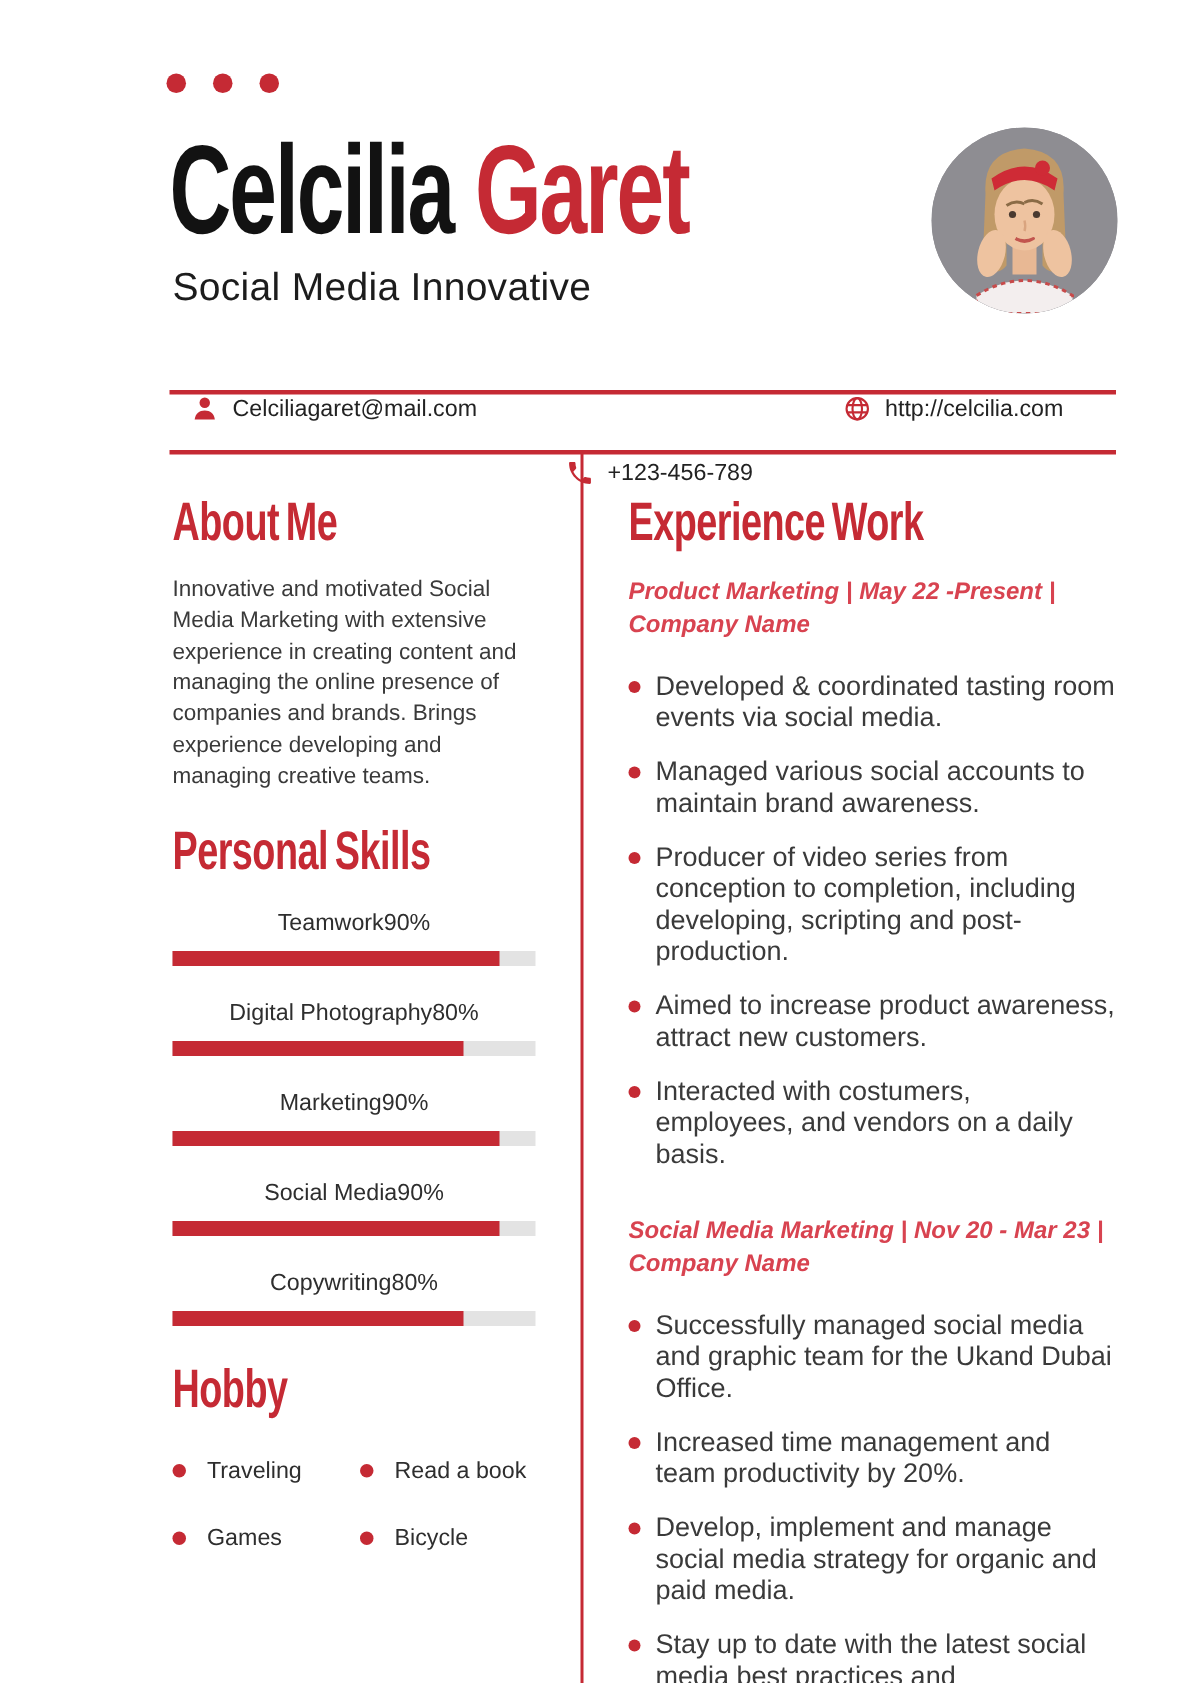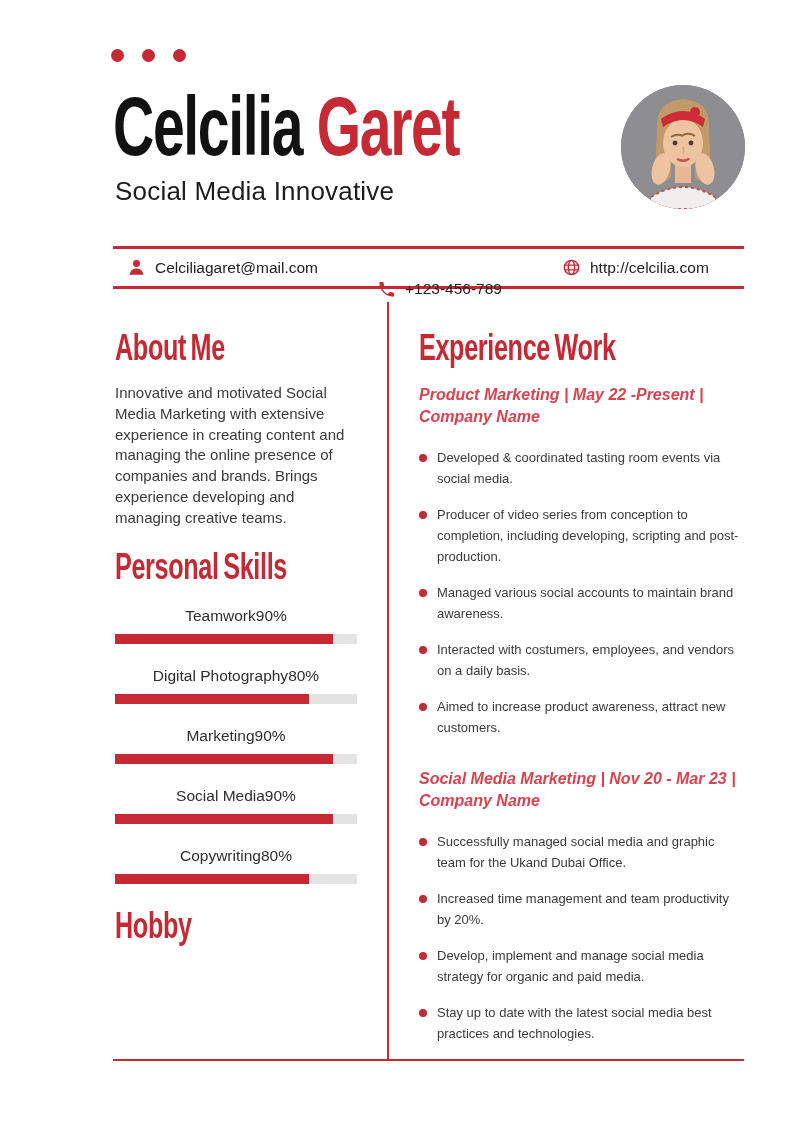--- a/index.html
+++ b/index.html
@@ -24,23 +24,23 @@
         font-size:84px;font-weight:800;line-height:84px;letter-spacing:-2px;
         transform:scaleX(0.68);transform-origin:left center;color:var(--text-dark);}
   .name .last{color:var(--accent);}
   .subtitle{position:absolute;left:82px;top:176px;font-size:26px;line-height:30px;color:#1c1c1c;letter-spacing:.2px;}
 
   
   .photo{position:absolute;left:588px;top:85px;width:124px;height:124px;border-radius:50%;overflow:hidden;background:var(--photo-bg);}
   .photo svg{display:block;width:100%;height:100%;}
 
   
-  .contact{position:absolute;left:80px;top:246px;width:631px;height:43px;
+  .contact{position:absolute;left:80px;top:260px;width:631px;height:43px;
            border-top:3px solid var(--accent);border-bottom:3px solid var(--accent);
-           display:flex;align-items:center;}
+           display:flex;align-items:flex-start;}
   .contact-item{display:flex;align-items:center;gap:9px;font-size:15.5px;color:#222;}
   .contact-item.c1{width:264px;padding-left:14px;}
   .contact-item.c2{width:185px;margin-top:43px;}
   .contact-icon{display:inline-flex;width:19px;height:19px;flex:0 0 auto;}
   .contact-icon svg{width:19px;height:19px;}
 
   
   .columns{position:absolute;left:80px;top:302px;width:631px;min-height:742px;
            display:flex;border-bottom:2px solid var(--accent);}
   .col-left{width:276px;border-right:2px solid var(--accent);padding:27px 30px 0 2px;}
@@ -63,21 +63,21 @@
 
   
   .hobby-title{margin-top:21px;}
   .hobby-grid{margin-top:27px;display:grid;grid-template-columns:125px 1fr;row-gap:27px;}
   .hobby-item{display:flex;align-items:center;gap:14px;font-size:15.5px;color:#2e2e2e;}
   .bullet-dot{width:9px;height:9px;border-radius:50%;background:var(--accent);flex:0 0 auto;}
 
   
   .job-title{margin-top:17px;font-size:16px;line-height:21.5px;font-style:italic;font-weight:600;color:var(--accent-light);}
   .job-bullets{margin-top:20px;list-style:none;}
-  .job-bullets li{display:flex;gap:10px;margin-bottom:15px;font-size:13px;line-height:21px;color:var(--text-body);}
+  .job-bullets li{display:flex;gap:10px;margin-bottom:15px;font-size:18px;line-height:21px;color:var(--text-body);}
   .job-bullets .bullet-dot{width:8px;height:8px;margin-top:7px;}
   .job2-title{margin-top:30px;}
 </style>
 </head>
 <body>
 
 <div class="page">
 
   <div class="dots">
     <span class="dot"></span>
@@ -197,49 +197,67 @@
               <span>Copywriting</span>
               <span>80%</span>
             </div>
           <div class="skill-bar">
               <div class="skill-fill" style="width: 80%;"></div>
             </div>
         </div>
       </div>
 
       <h2 class="section-title hobby-title">Hobby</h2>
+      <div class="hobby-grid">
+        <div class="hobby-item">
+            <span class="bullet-dot"></span>
+            <span>Traveling</span>
+          </div>
+        <div class="hobby-item">
+            <span class="bullet-dot"></span>
+            <span>Read a book</span>
+          </div>
+        <div class="hobby-item">
+            <span class="bullet-dot"></span>
+            <span>Games</span>
+          </div>
+        <div class="hobby-item">
+            <span class="bullet-dot"></span>
+            <span>Bicycle</span>
+          </div>
+      </div>
     </div>
 
     <div class="col-right">
       <h2 class="section-title">Experience Work</h2>
 
       <div class="job-title">
         <span style="display:block">Product Marketing | May 22 -Present |</span>
         <span style="display:block">Company Name</span>
       </div>
       <ul class="job-bullets">
         <li>
             <span class="bullet-dot"></span>
             <span>Developed &amp; coordinated tasting room events via social media.</span>
           </li>
         <li>
             <span class="bullet-dot"></span>
+            <span>Managed various social accounts to maintain brand awareness.</span>
+          </li>
+        <li>
+            <span class="bullet-dot"></span>
             <span>Producer of video series from conception to completion, including developing, scripting and post-production.</span>
           </li>
         <li>
             <span class="bullet-dot"></span>
-            <span>Managed various social accounts to maintain brand awareness.</span>
+            <span>Aimed to increase product awareness, attract new customers.</span>
           </li>
         <li>
             <span class="bullet-dot"></span>
             <span>Interacted with costumers, employees, and vendors on a daily basis.</span>
-          </li>
-        <li>
-            <span class="bullet-dot"></span>
-            <span>Aimed to increase product awareness, attract new customers.</span>
           </li>
       </ul>
 
       <div class="job-title job2-title">
         <span style="display:block">Social Media Marketing | Nov 20 - Mar 23 |</span>
         <span style="display:block">Company Name</span>
       </div>
       <ul class="job-bullets">
         <li>
             <span class="bullet-dot"></span>

